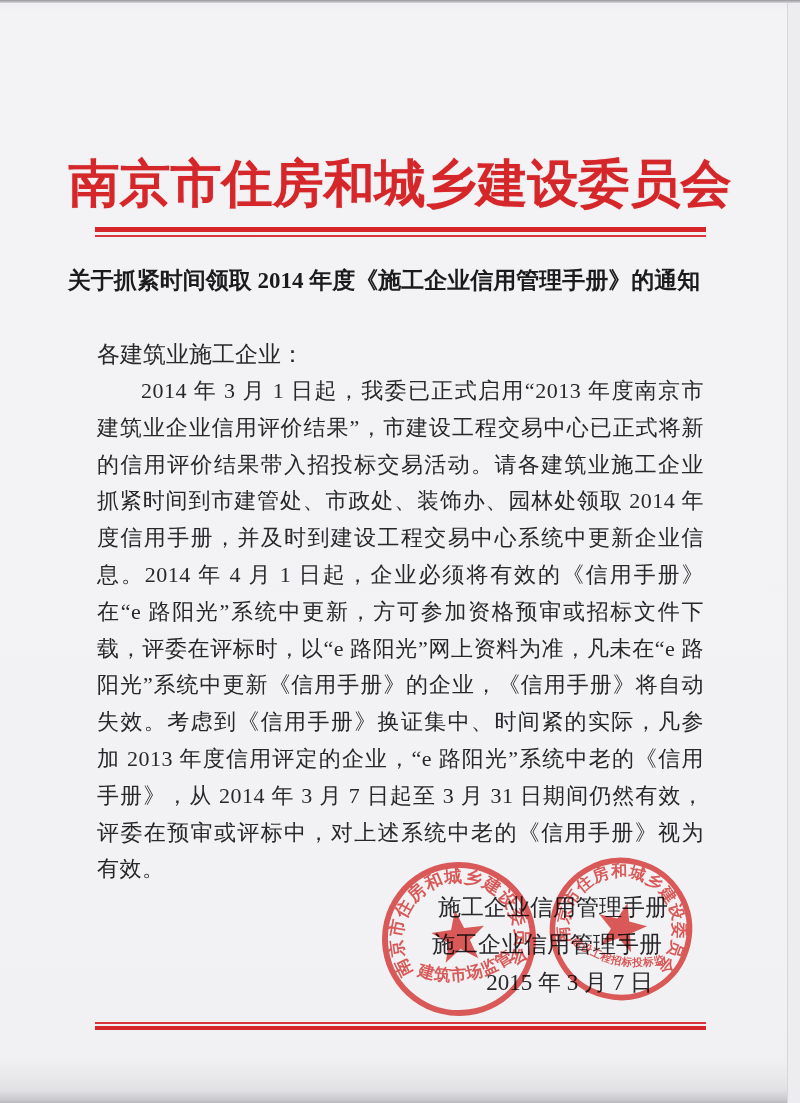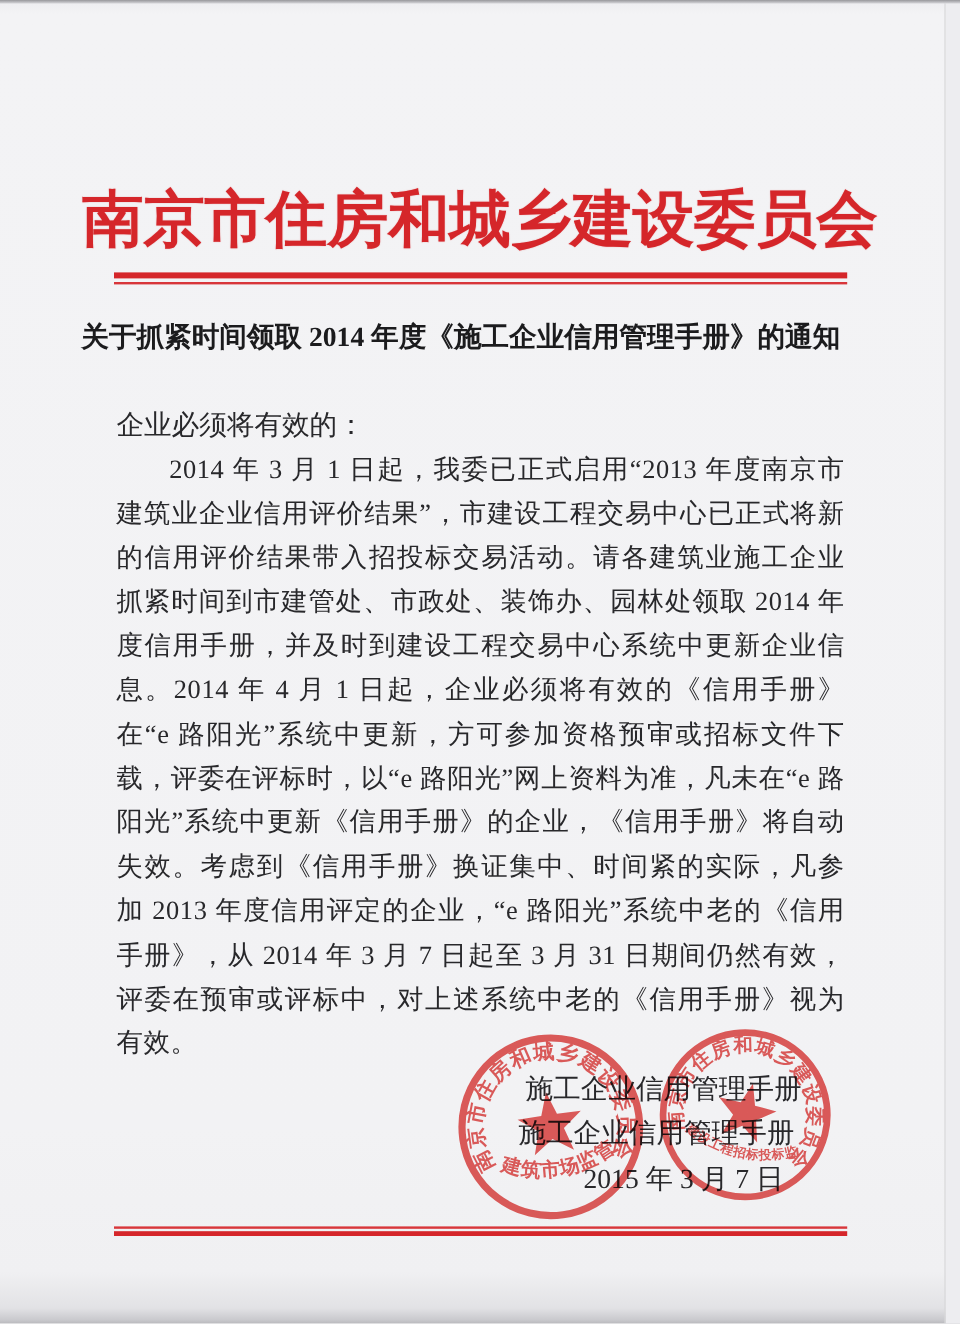--- a/index.html
+++ b/index.html
@@ -86,21 +86,21 @@
 
   <div class="rule rule-top">
     <div class="thick"></div>
       <div class="gap"></div>
       <div class="thin"></div>
   </div>
 
   <div class="subject">关于抓紧时间领取 2014 年度《施工企业信用管理手册》的通知</div>
 
   <div class="body-text">
-    <p class="salutation">企业必须将有效的：</p>
+    <p class="salutation">各建筑业施工企业：</p>
     <p class="paragraph">2014 年 3 月 1 日起，我委已正式启用“2013 年度南京市建筑业企业信用评价结果”，市建设工程交易中心已正式将新的信用评价结果带入招投标交易活动。请各建筑业施工企业抓紧时间到市建管处、市政处、装饰办、园林处领取 2014 年度信用手册，并及时到建设工程交易中心系统中更新企业信息。2014 年 4 月 1 日起，企业必须将有效的《信用手册》在“e 路阳光”系统中更新，方可参加资格预审或招标文件下载，评委在评标时，以“e 路阳光”网上资料为准，凡未在“e 路阳光”系统中更新《信用手册》的企业，《信用手册》将自动失效。考虑到《信用手册》换证集中、时间紧的实际，凡参加 2013 年度信用评定的企业，“e 路阳光”系统中老的《信用手册》，从 2014 年 3 月 7 日起至 3 月 31 日期间仍然有效，评委在预审或评标中，对上述系统中老的《信用手册》视为有效。</p>
   </div>
 
   <div class="signature sig-dept1">施工企业信用管理手册</div>
   <div class="signature sig-dept2">施工企业信用管理手册</div>
   <div class="signature sig-date">2015 年 3 月 7 日</div>
 
   <div class="seal seal-left">
     <svg viewBox="0 0 160 160" width="160" height="160">
       <circle cx="80" cy="80" r="74" fill="none" stroke="currentColor" stroke-width="6"></circle>

